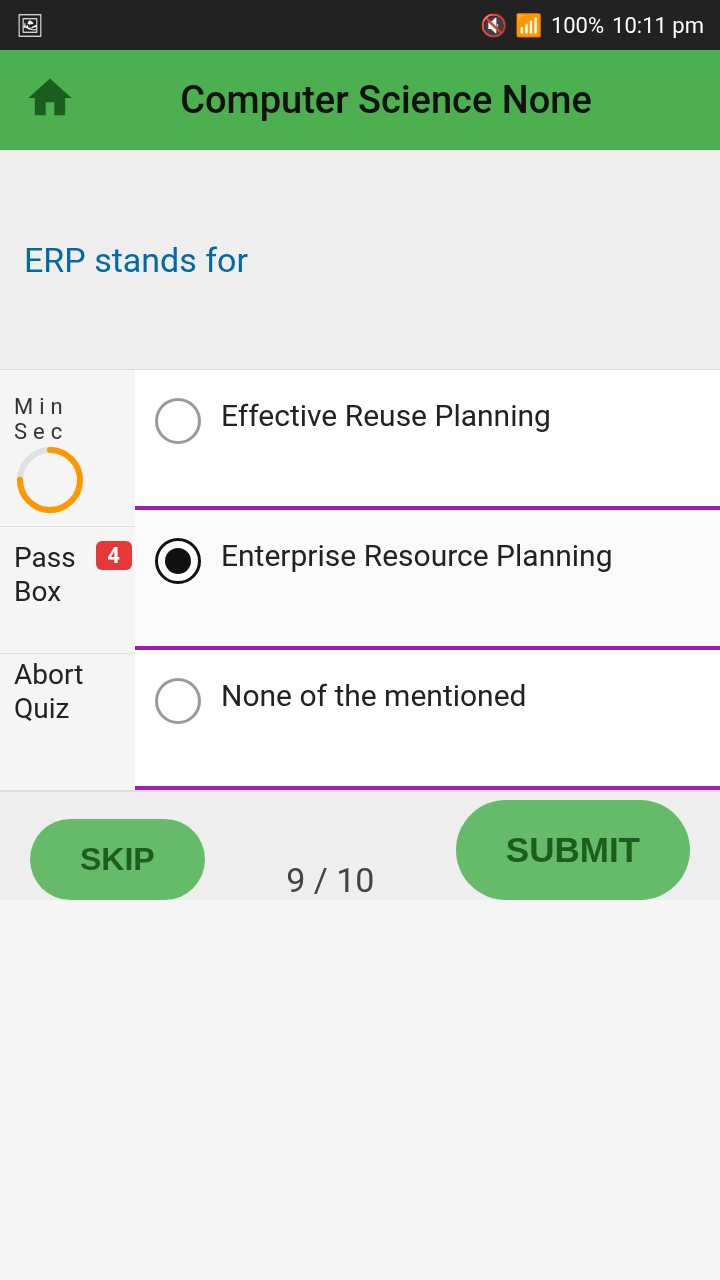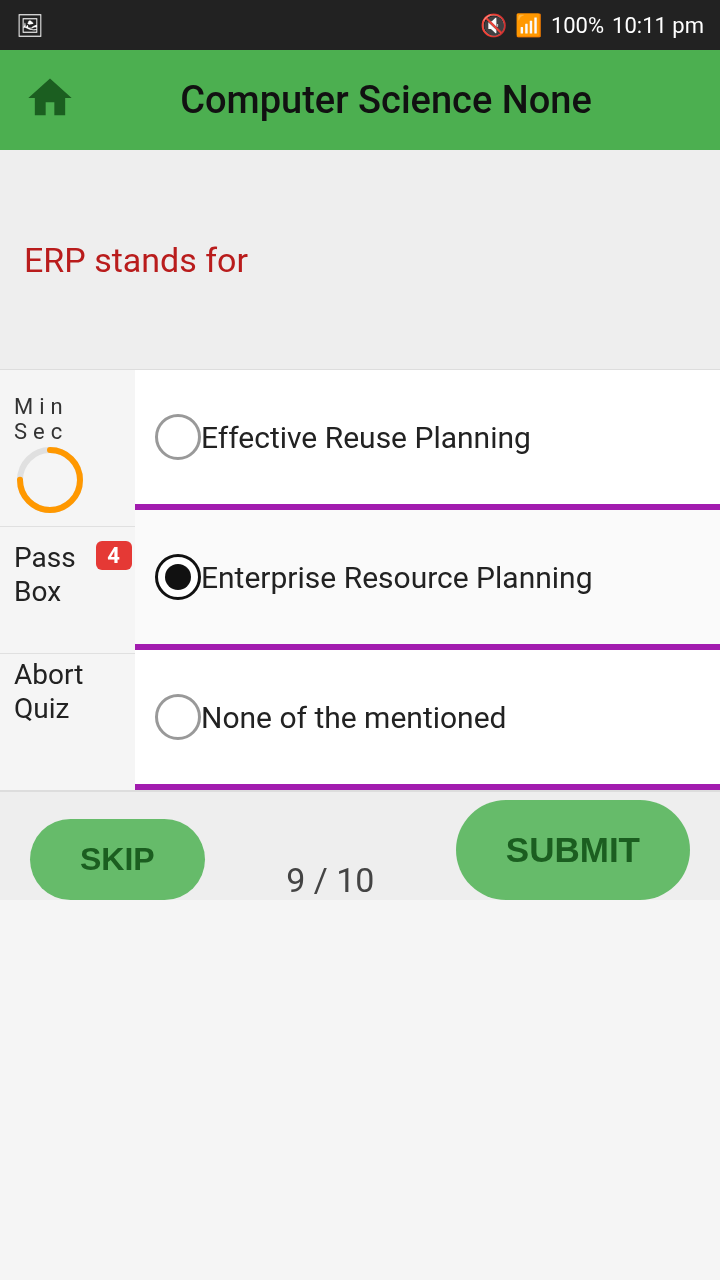--- a/index.html
+++ b/index.html
@@ -61,21 +61,21 @@
       width: 720px;
       background: #eeeeee;
       padding: 40px 24px;
       min-height: 220px;
       display: flex;
       align-items: center;
       border-bottom: 1px solid #ddd;
     }
     .question-text {
       font-size: 34px;
-      color: #b91c1c;
+      color: #0369a1;
     }
 
     
     .main-content {
       display: flex;
       width: 720px;
       flex: 1;
     }
 
     
@@ -145,25 +145,25 @@
 
     
     .options-column {
       flex: 1;
       display: flex;
       flex-direction: column;
     }
 
     .option-row {
       background: white;
-      border-bottom: 6px solid #a21caf;
+      border-bottom: 4px solid #a21caf;
       padding: 28px 20px;
       display: flex;
-      align-items: center;
-      gap: 0;
+      align-items: flex-start;
+      gap: 20px;
       min-height: 140px;
     }
     .option-row.selected {
       background: #fafafa;
     }
     .option-row.alt-bg {
       background: #f0f0f0;
     }
 
     

